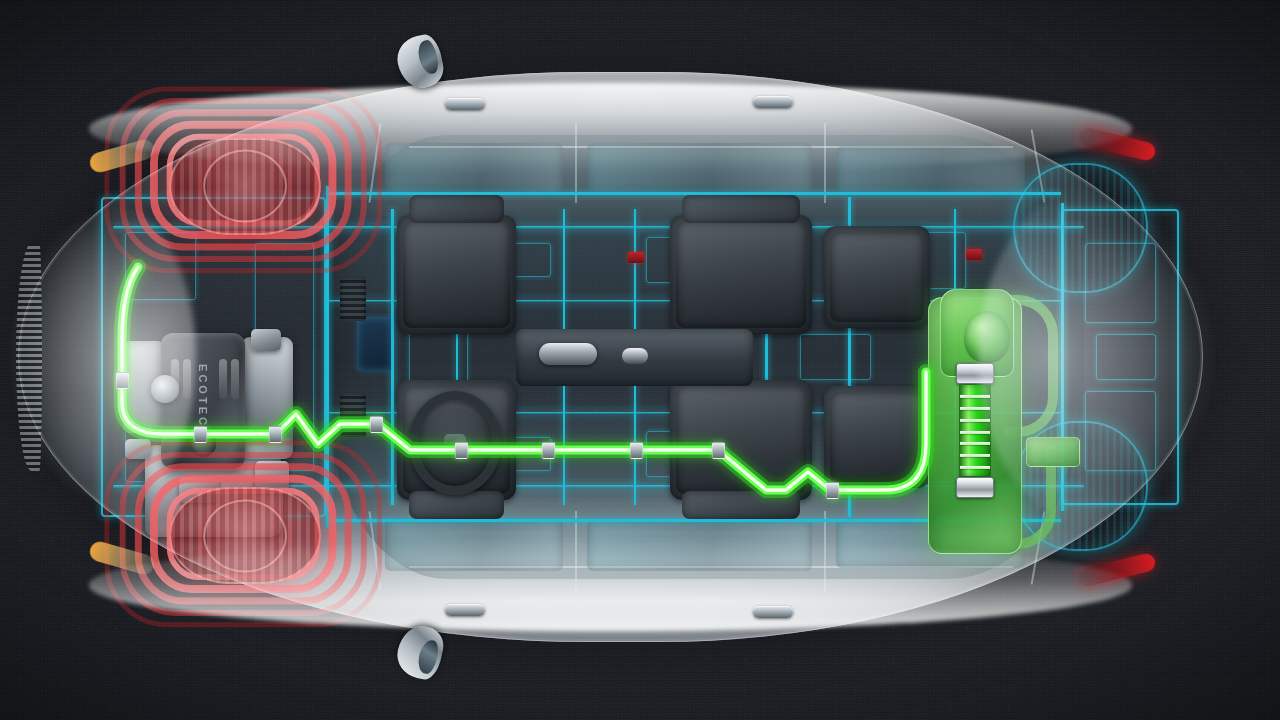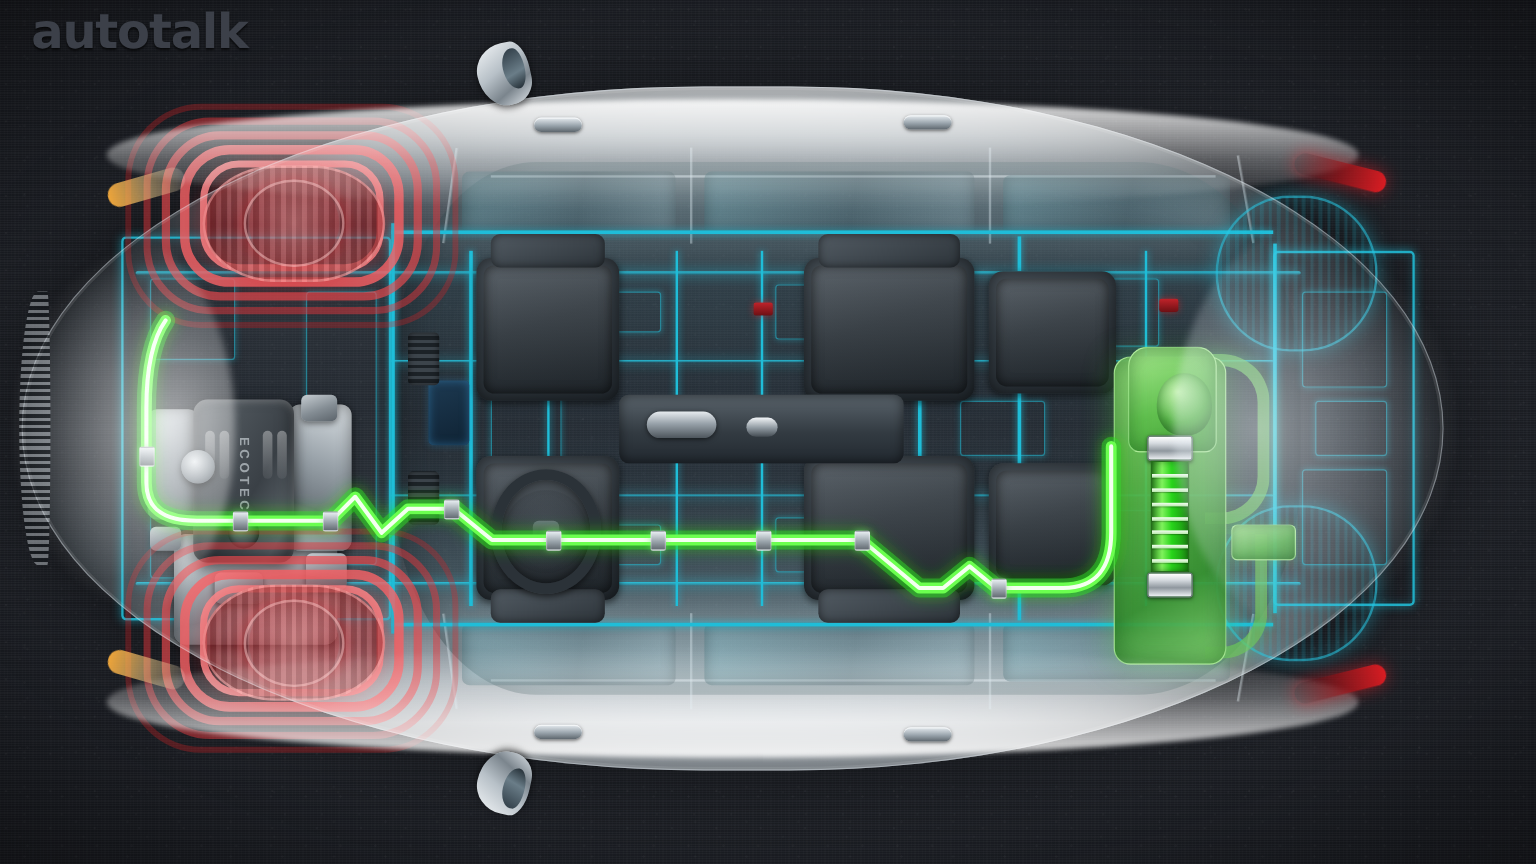--- a/index.html
+++ b/index.html
@@ -413,21 +413,20 @@
 </head>
 <body>
 
 <div id="stage">
 
   <div class="bg-base"></div>
   <div class="bg-weave"></div>
   <div class="bg-noise"></div>
   <div class="bg-vignette"></div>
 
-  <div id="watermark">autotalk</div>
 
   <div id="car">
 
     <div class="body-shell"></div>
 
     <div class="greenhouse"></div>
 
     <div class="roof-band" style="top:13%;"></div>
     <div class="roof-band" style="bottom:13%;"></div>
 

